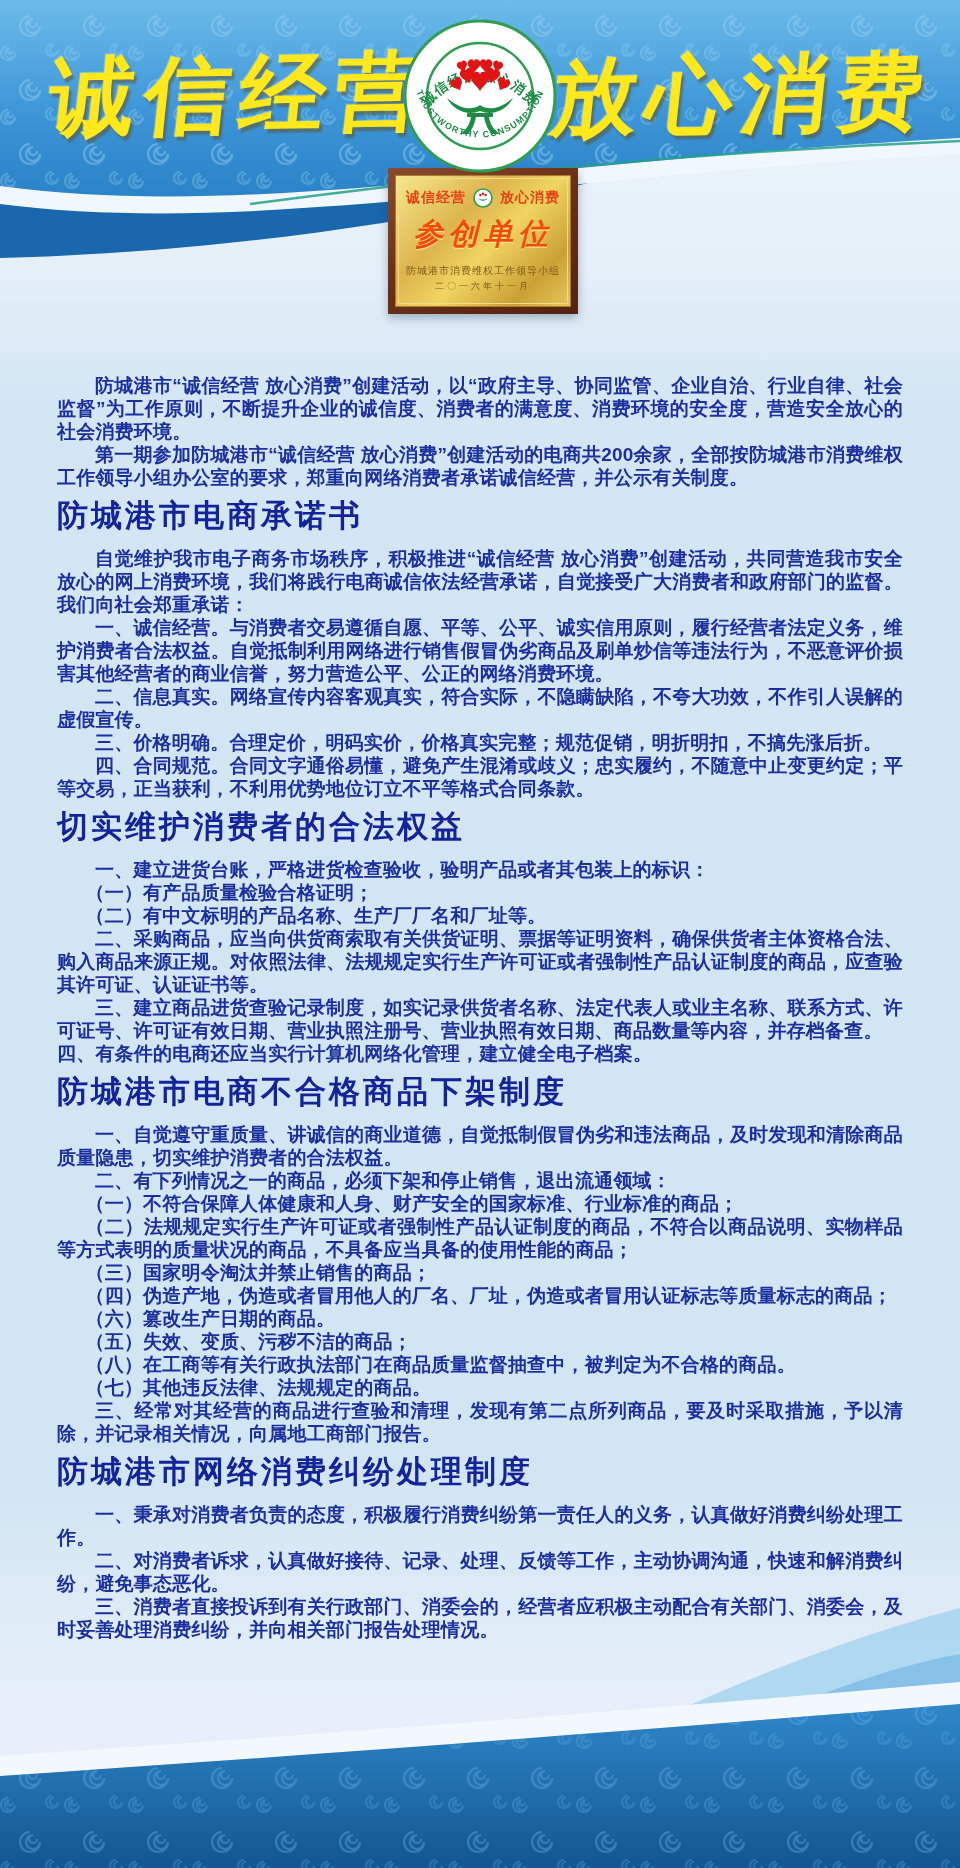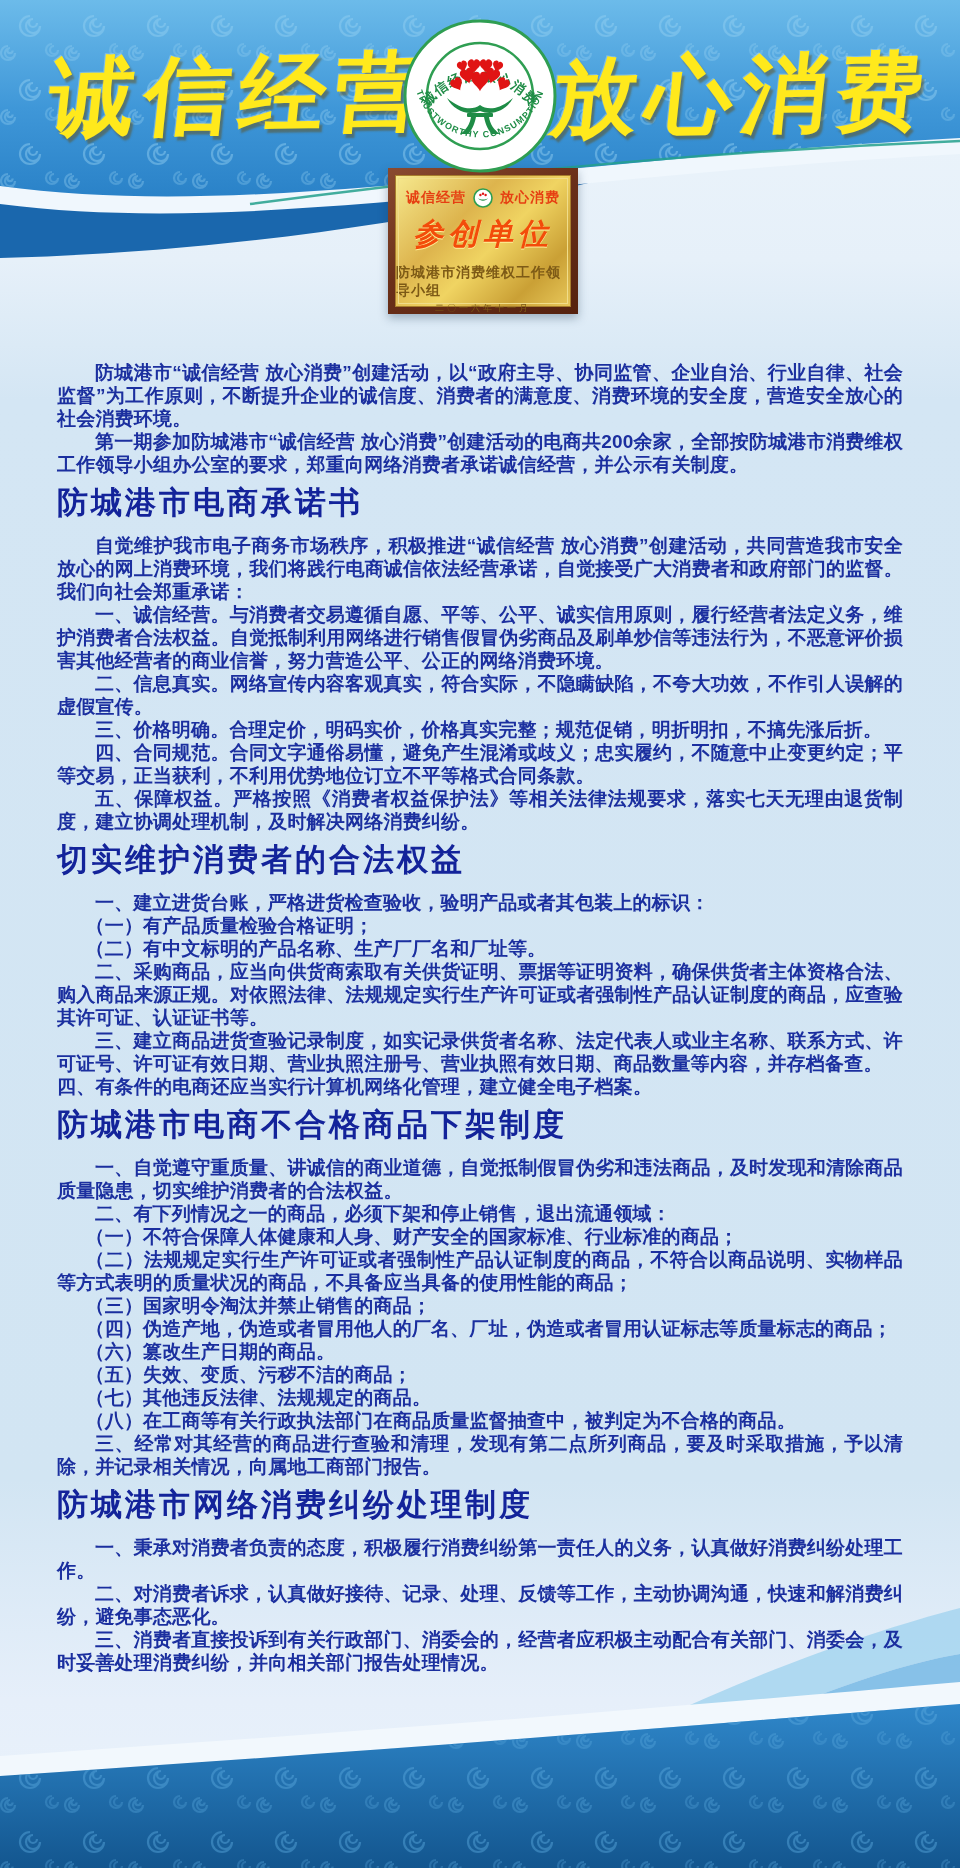--- a/index.html
+++ b/index.html
@@ -26,24 +26,24 @@
   .plaque-inner{
     width:100%;height:100%;box-sizing:border-box;border:1px solid #a5únk;
     border:1px solid #a87e2c;outline:1px solid #f0dd8a;outline-offset:-4px;
     background:linear-gradient(135deg,#f6e98e 0%,#ddb44d 35%,#f0d462 55%,#caa035 80%,#e7c75a 100%);
     display:flex;flex-direction:column;align-items:center;
   }
   .plaque-row{display:flex;align-items:center;gap:7px;margin-top:12px;}
   .plaque-small{font-size:14px;font-weight:bold;color:#e63f12;letter-spacing:1px;}
   .plaque-title{margin-top:6px;font-size:30px;font-weight:bold;color:#f34c0a;letter-spacing:5px;
     text-shadow:0 1px 0 #ffef9a;font-style:italic;}
-  .plaque-issuer{margin-top:9px;font-size:14px;color:#7d5a16;font-weight:bold;letter-spacing:1px;}
+  .plaque-issuer{margin-top:9px;font-size:10px;color:#7d5a16;font-weight:normal;letter-spacing:1px;}
   .plaque-date{margin-top:2px;font-size:9px;color:#7d5a16;font-weight:normal;letter-spacing:3px;}
   
-  .body-text{position:absolute;left:57px;top:361px;width:846px;z-index:2;}
+  .body-text{position:absolute;left:57px;top:374px;width:846px;z-index:2;}
   .body-text p{
     margin:0;font-size:19px;line-height:23px;font-weight:bold;color:#1b2f9f;
     text-align:justify;letter-spacing:.2px;
   }
   .i2{text-indent:2em}.i15{text-indent:1.5em}.i0{text-indent:0}
   h2.sec{
     margin:9px 0 13px;font-size:31px;line-height:36px;
     color:#13239a;letter-spacing:3px;font-weight:bold;
   }
 </style>
@@ -132,41 +132,40 @@
   <div class="body-text">
     <p class="i2">防城港市“诚信经营 放心消费”创建活动，以“政府主导、协同监管、企业自治、行业自律、社会监督”为工作原则，不断提升企业的诚信度、消费者的满意度、消费环境的安全度，营造安全放心的社会消费环境。</p>
     <p class="i2">第一期参加防城港市“诚信经营 放心消费”创建活动的电商共200余家，全部按防城港市消费维权工作领导小组办公室的要求，郑重向网络消费者承诺诚信经营，并公示有关制度。</p>
 
     <h2 class="sec">防城港市电商承诺书</h2>
     <p class="i2">自觉维护我市电子商务市场秩序，积极推进“诚信经营 放心消费”创建活动，共同营造我市安全放心的网上消费环境，我们将践行电商诚信依法经营承诺，自觉接受广大消费者和政府部门的监督。我们向社会郑重承诺：</p>
     <p class="i2">一、诚信经营。与消费者交易遵循自愿、平等、公平、诚实信用原则，履行经营者法定义务，维护消费者合法权益。自觉抵制利用网络进行销售假冒伪劣商品及刷单炒信等违法行为，不恶意评价损害其他经营者的商业信誉，努力营造公平、公正的网络消费环境。</p>
     <p class="i2">二、信息真实。网络宣传内容客观真实，符合实际，不隐瞒缺陷，不夸大功效，不作引人误解的虚假宣传。</p>
     <p class="i2">三、价格明确。合理定价，明码实价，价格真实完整；规范促销，明折明扣，不搞先涨后折。</p>
     <p class="i2">四、合同规范。合同文字通俗易懂，避免产生混淆或歧义；忠实履约，不随意中止变更约定；平等交易，正当获利，不利用优势地位订立不平等格式合同条款。</p>
-    <p class="i2">五、保障权益。严格按照《消费者权益保护法》等相关法律法规要求，落实七天无理由退货制度，建立协调处理机制，及时解决网络消费纠纷。</p>
 
     <h2 class="sec">切实维护消费者的合法权益</h2>
     <p class="i2">一、建立进货台账，严格进货检查验收，验明产品或者其包装上的标识：</p>
     <p class="i15">（一）有产品质量检验合格证明；</p>
     <p class="i15">（二）有中文标明的产品名称、生产厂厂名和厂址等。</p>
     <p class="i2">二、采购商品，应当向供货商索取有关供货证明、票据等证明资料，确保供货者主体资格合法、购入商品来源正规。对依照法律、法规规定实行生产许可证或者强制性产品认证制度的商品，应查验其许可证、认证证书等。</p>
     <p class="i2">三、建立商品进货查验记录制度，如实记录供货者名称、法定代表人或业主名称、联系方式、许可证号、许可证有效日期、营业执照注册号、营业执照有效日期、商品数量等内容，并存档备查。</p>
     <p class="i0">四、有条件的电商还应当实行计算机网络化管理，建立健全电子档案。</p>
 
     <h2 class="sec">防城港市电商不合格商品下架制度</h2>
     <p class="i2">一、自觉遵守重质量、讲诚信的商业道德，自觉抵制假冒伪劣和违法商品，及时发现和清除商品质量隐患，切实维护消费者的合法权益。</p>
     <p class="i2">二、有下列情况之一的商品，必须下架和停止销售，退出流通领域：</p>
     <p class="i15">（一）不符合保障人体健康和人身、财产安全的国家标准、行业标准的商品；</p>
     <p class="i15">（二）法规规定实行生产许可证或者强制性产品认证制度的商品，不符合以商品说明、实物样品等方式表明的质量状况的商品，不具备应当具备的使用性能的商品；</p>
     <p class="i15">（三）国家明令淘汰并禁止销售的商品；</p>
     <p class="i15">（四）伪造产地，伪造或者冒用他人的厂名、厂址，伪造或者冒用认证标志等质量标志的商品；</p>
     <p class="i15">（六）篡改生产日期的商品。</p>
     <p class="i15">（五）失效、变质、污秽不洁的商品；</p>
+    <p class="i15">（八）在工商等有关行政执法部门在商品质量监督抽查中，被判定为不合格的商品。</p>
     <p class="i15">（七）其他违反法律、法规规定的商品。</p>
-    <p class="i15">（八）在工商等有关行政执法部门在商品质量监督抽查中，被判定为不合格的商品。</p>
     <p class="i2">三、经常对其经营的商品进行查验和清理，发现有第二点所列商品，要及时采取措施，予以清除，并记录相关情况，向属地工商部门报告。</p>
 
     <h2 class="sec">防城港市网络消费纠纷处理制度</h2>
     <p class="i2">一、秉承对消费者负责的态度，积极履行消费纠纷第一责任人的义务，认真做好消费纠纷处理工作。</p>
     <p class="i2">二、对消费者诉求，认真做好接待、记录、处理、反馈等工作，主动协调沟通，快速和解消费纠纷，避免事态恶化。</p>
     <p class="i2">三、消费者直接投诉到有关行政部门、消委会的，经营者应积极主动配合有关部门、消委会，及时妥善处理消费纠纷，并向相关部门报告处理情况。</p>
   </div>
 
   <svg class="layer" style="top:1560px;z-index:1" width="960" height="308" viewBox="0 0 960 308">
     <defs>

